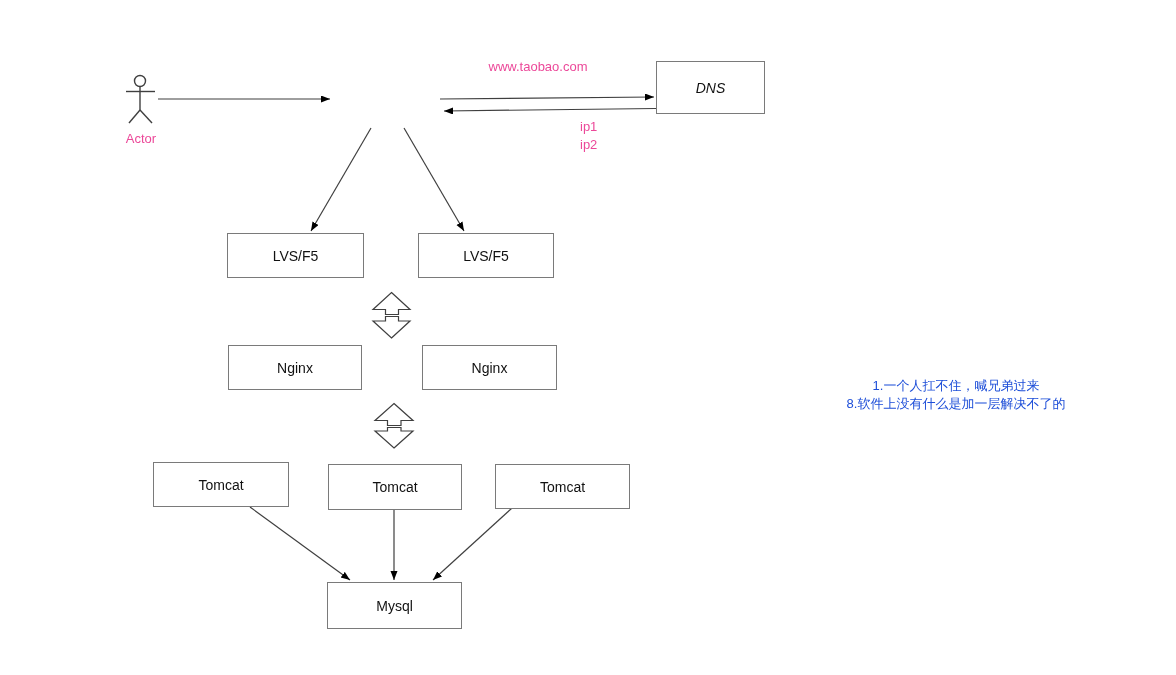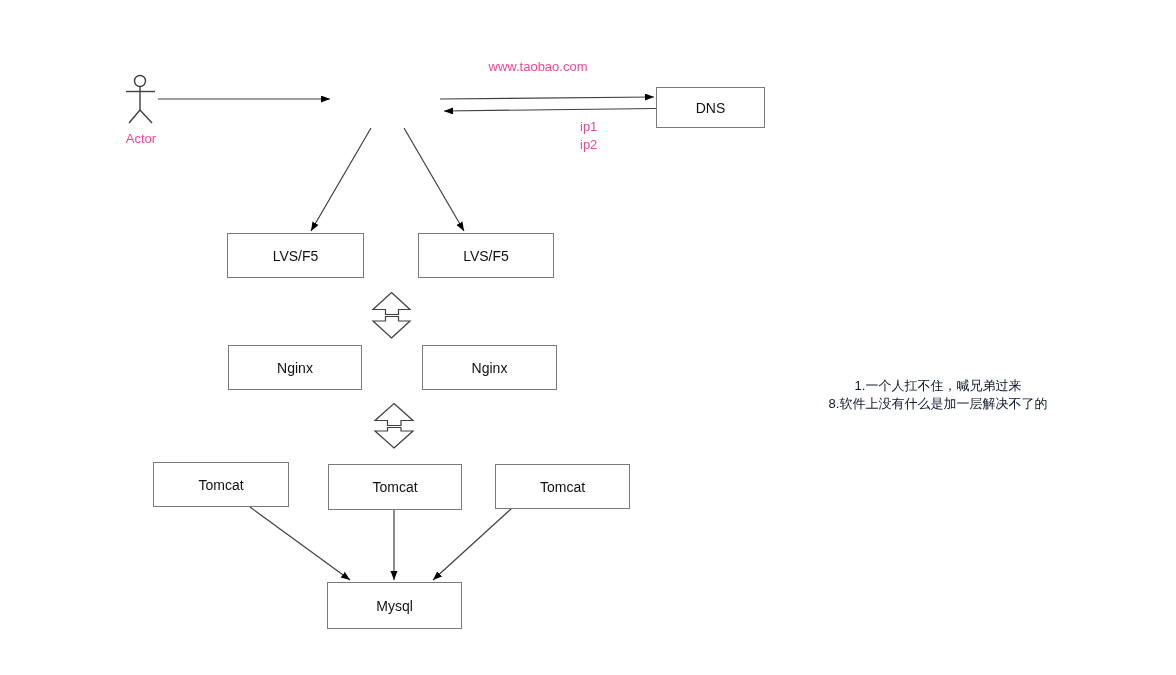--- a/index.html
+++ b/index.html
@@ -31,27 +31,27 @@
   }
   .lbl {
     position: absolute;
     font-size: 13px;
     color: #ec4899;
     white-space: nowrap;
   }
   .lbl.center { text-align: center; }
   .annotation {
     position: absolute;
-    left: 788px;
+    left: 806px;
     top: 377px;
     width: 300px;
     text-align: center;
     font-size: 13px;
     line-height: 18px;
-    color: #0f172a;
+    color: #1d4ed8;
   }
   .annotation div { white-space: nowrap; }
 </style>
 </head>
 <body>
 
 <div class="canvas">
 
   <svg class="layer" viewBox="0 0 1176 675" xmlns="http://www.w3.org/2000/svg">
     <defs>
@@ -84,21 +84,21 @@
       <polygon points="391.5,338 410,321 398.5,321 398.5,316.5 385.5,316.5 385.5,321 373,321"></polygon>
     </g>
 
     <g stroke="#3f3f3f" stroke-width="1.2" fill="#ffffff">
       <polygon points="394,403.5 413,420.5 401,420.5 401,425.5 387.5,425.5 387.5,420.5 375,420.5"></polygon>
       <polygon points="394,448 413,431 401,431 401,427.5 387.5,427.5 387.5,431 375,431"></polygon>
     </g>
   </svg>
 
 
-  <div class="node" style="left:656px; top:87px; width:109px; height:41px;">
+  <div class="node" style="left:656px; top:61px; width:109px; height:53px;font-style:italic;">
     <span>DNS</span>
   </div>
 
   <div class="node" style="left:227px; top:233px; width:137px; height:45px;">
     <span>LVS/F5</span>
   </div>
 
   <div class="node" style="left:418px; top:233px; width:136px; height:45px;">
     <span>LVS/F5</span>
   </div>

